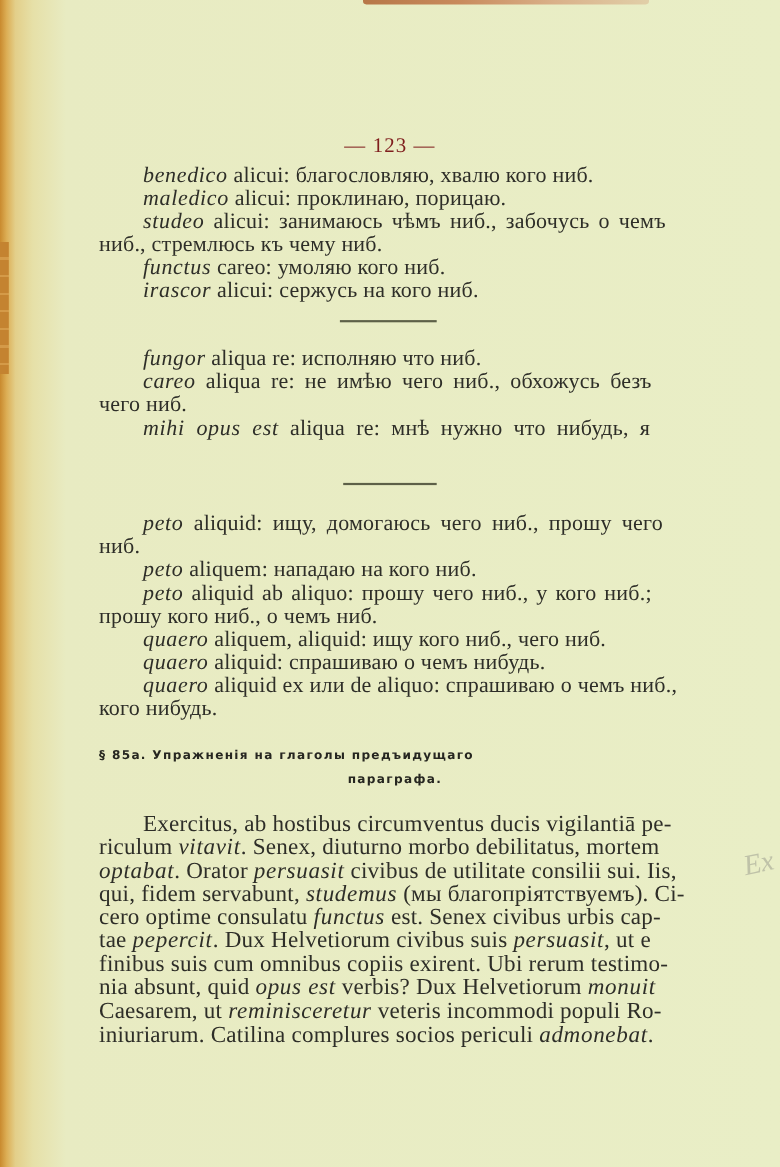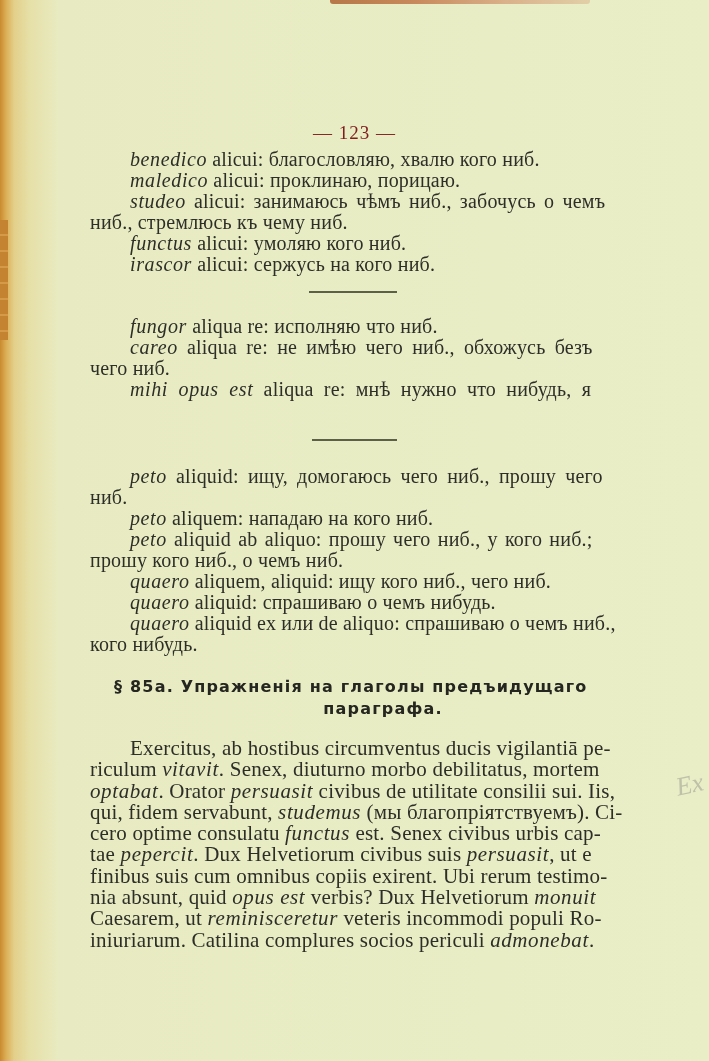--- a/index.html
+++ b/index.html
@@ -38,23 +38,22 @@
     letter-spacing: 0.2px;
   }
   .indent { padding-left: 40px; }
   .latin-it { font-style: italic; letter-spacing: 0.6px; }
   .sep {
     position: absolute; height: 2px; background: #5d6048;
   }
   .heading {
     position: absolute; left: 90px; width: 538px; top: 676px;
     font-family: "DejaVu Sans", "Liberation Sans", sans-serif; font-weight: bold;
-    font-size: 16px; letter-spacing: 1.2px; line-height: 22px; color: #262620;
+    font-size: 11px; letter-spacing: 1.2px; line-height: 22px; color: #262620;
     text-align: center;
-    margin-left: 24px;
   }
   .heading .row1 { text-align: left; white-space: nowrap; }
   .para {
     position: absolute; left: 90px; width: 538px; top: 738px;
   }
   .para .line { font-size: 21px; line-height: 21.3px; }
 </style>
 </head>
 <body>
 
@@ -64,21 +63,21 @@
 <div class="pencil-mark">Ex</div>
 
 <div class="content">
   <div class="page-number">— 123 —</div>
 
   <div class="block" style="top:149px">
     <div class="line indent"><span class="latin-it">benedico</span><span> alicui: благословляю, хвалю кого ниб.</span></div>
     <div class="line indent"><span class="latin-it">maledico</span><span> alicui: проклинаю, порицаю.</span></div>
     <div class="line indent" style="word-spacing:3px"><span class="latin-it">studeo</span><span> alicui: занимаюсь чѣмъ ниб., забочусь о чемъ</span></div>
     <div class="line">ниб., стремлюсь къ чему ниб.</div>
-    <div class="line indent"><span class="latin-it">functus</span><span> alicui: умоляю кого ниб.</span></div>
+    <div class="line indent"><span class="latin-it">functus</span><span> careo: умоляю кого ниб.</span></div>
     <div class="line indent"><span class="latin-it">irascor</span><span> alicui: сержусь на кого ниб.</span></div>
   </div>
 
   <div class="sep" style="left:309px; width:88px; top:291px"></div>
 
   <div class="block" style="top:316px">
     <div class="line indent"><span class="latin-it">fungor</span><span> aliqua re: исполняю что ниб.</span></div>
     <div class="line indent" style="word-spacing:4px"><span class="latin-it">careo</span><span> aliqua re: не имѣю чего ниб., обхожусь безъ</span></div>
     <div class="line">чего ниб.</div>
     <div class="line indent" style="word-spacing:5px"><span class="latin-it">mihi opus est</span><span> aliqua re: мнѣ нужно что нибудь, я</span></div>

